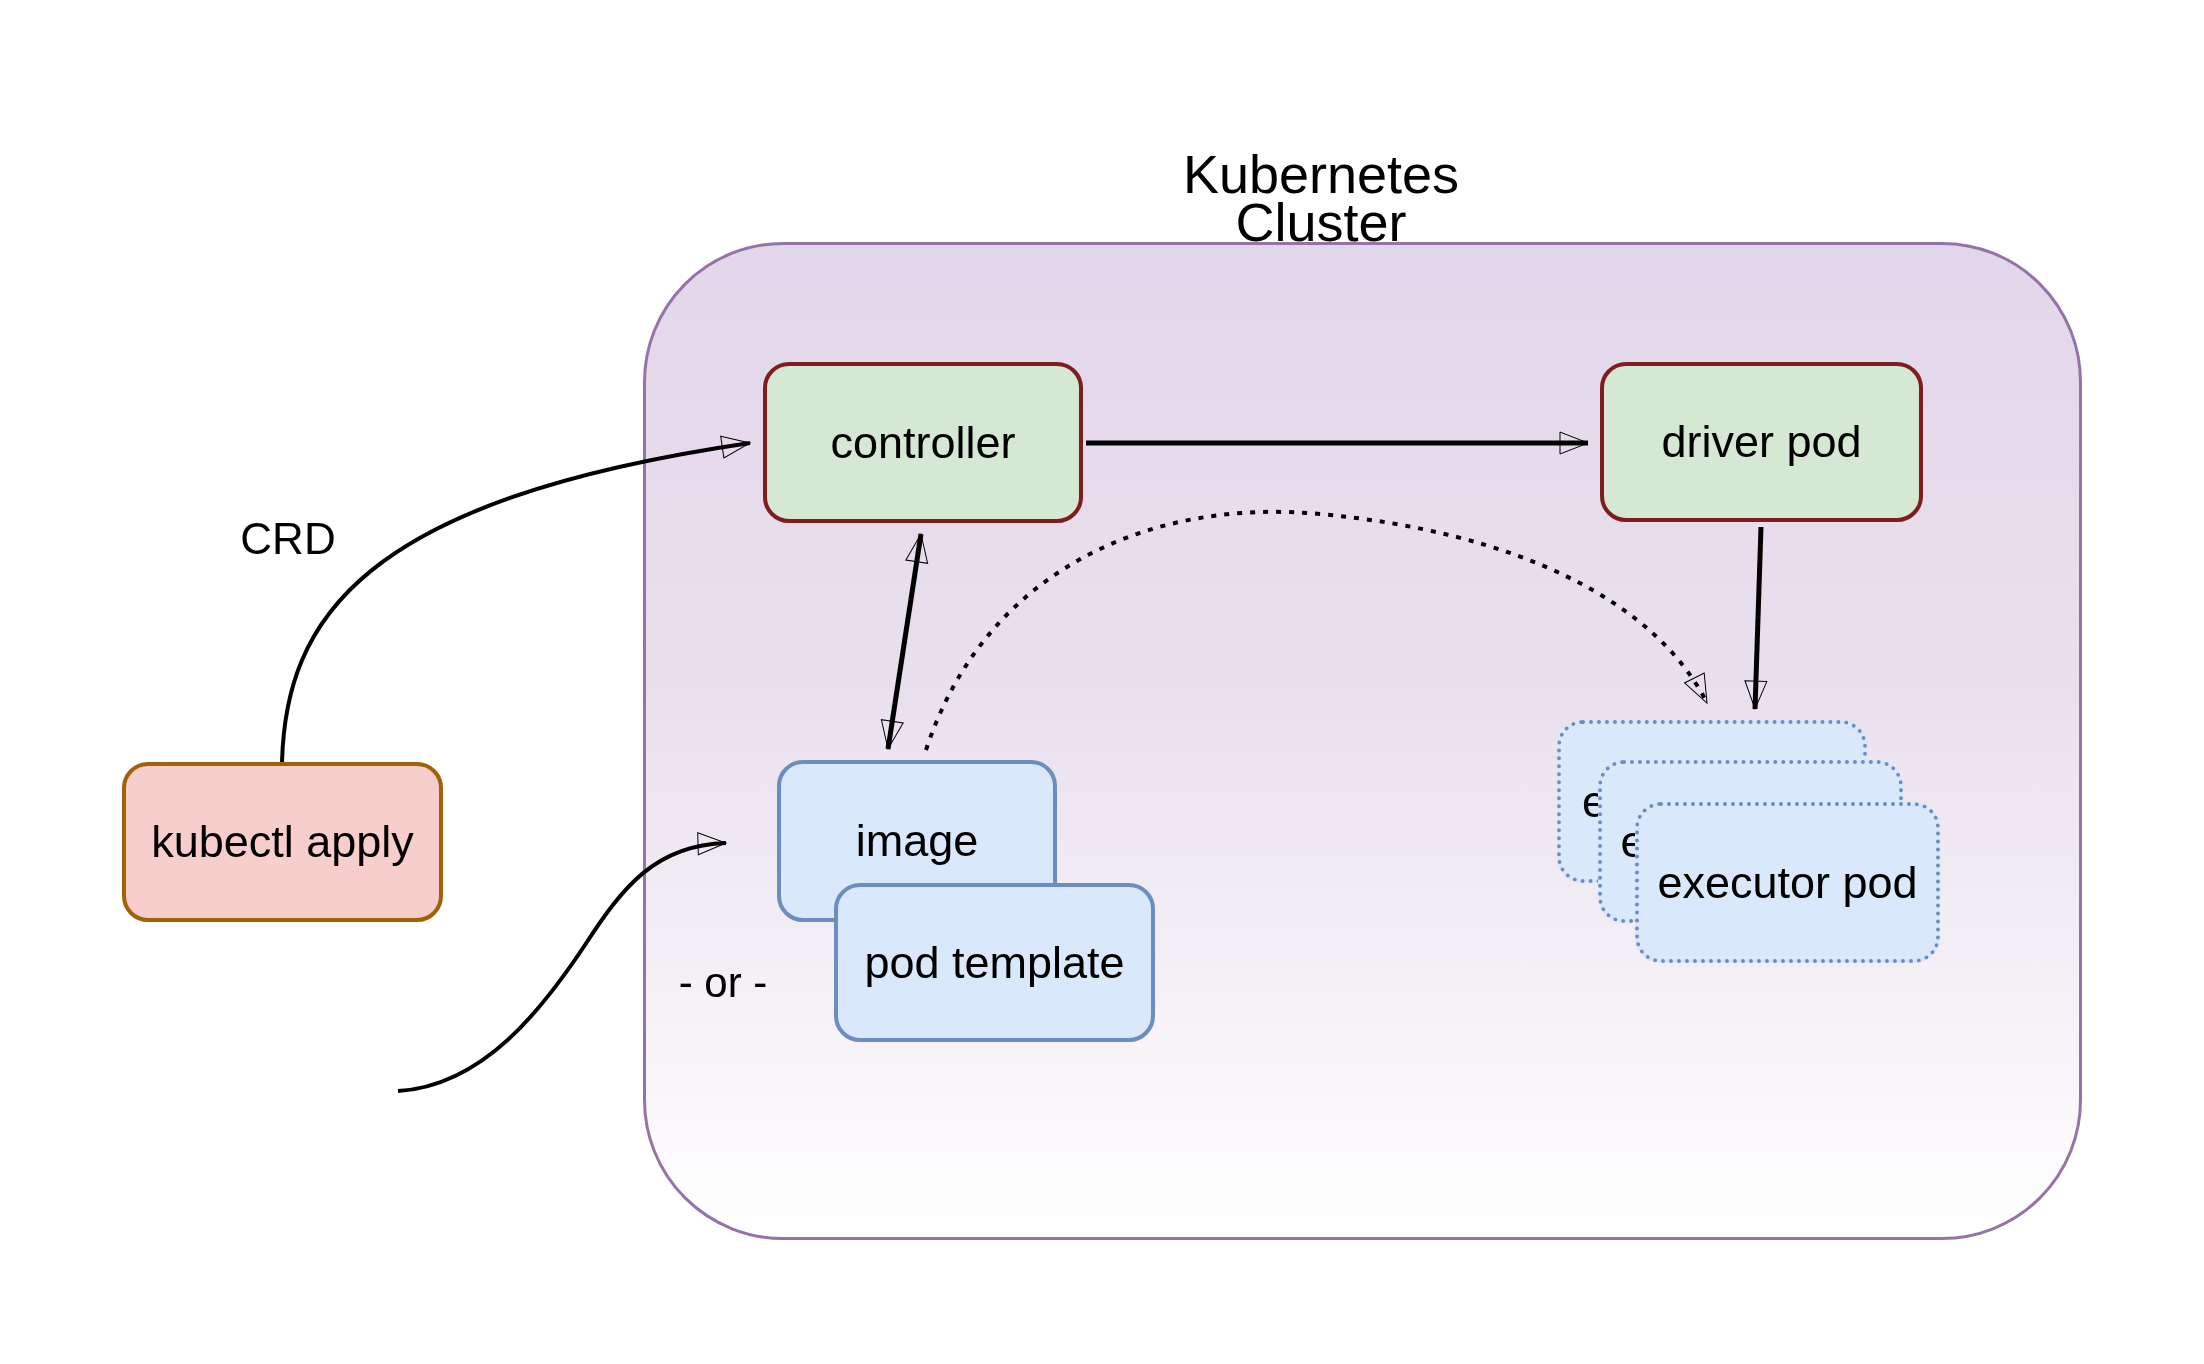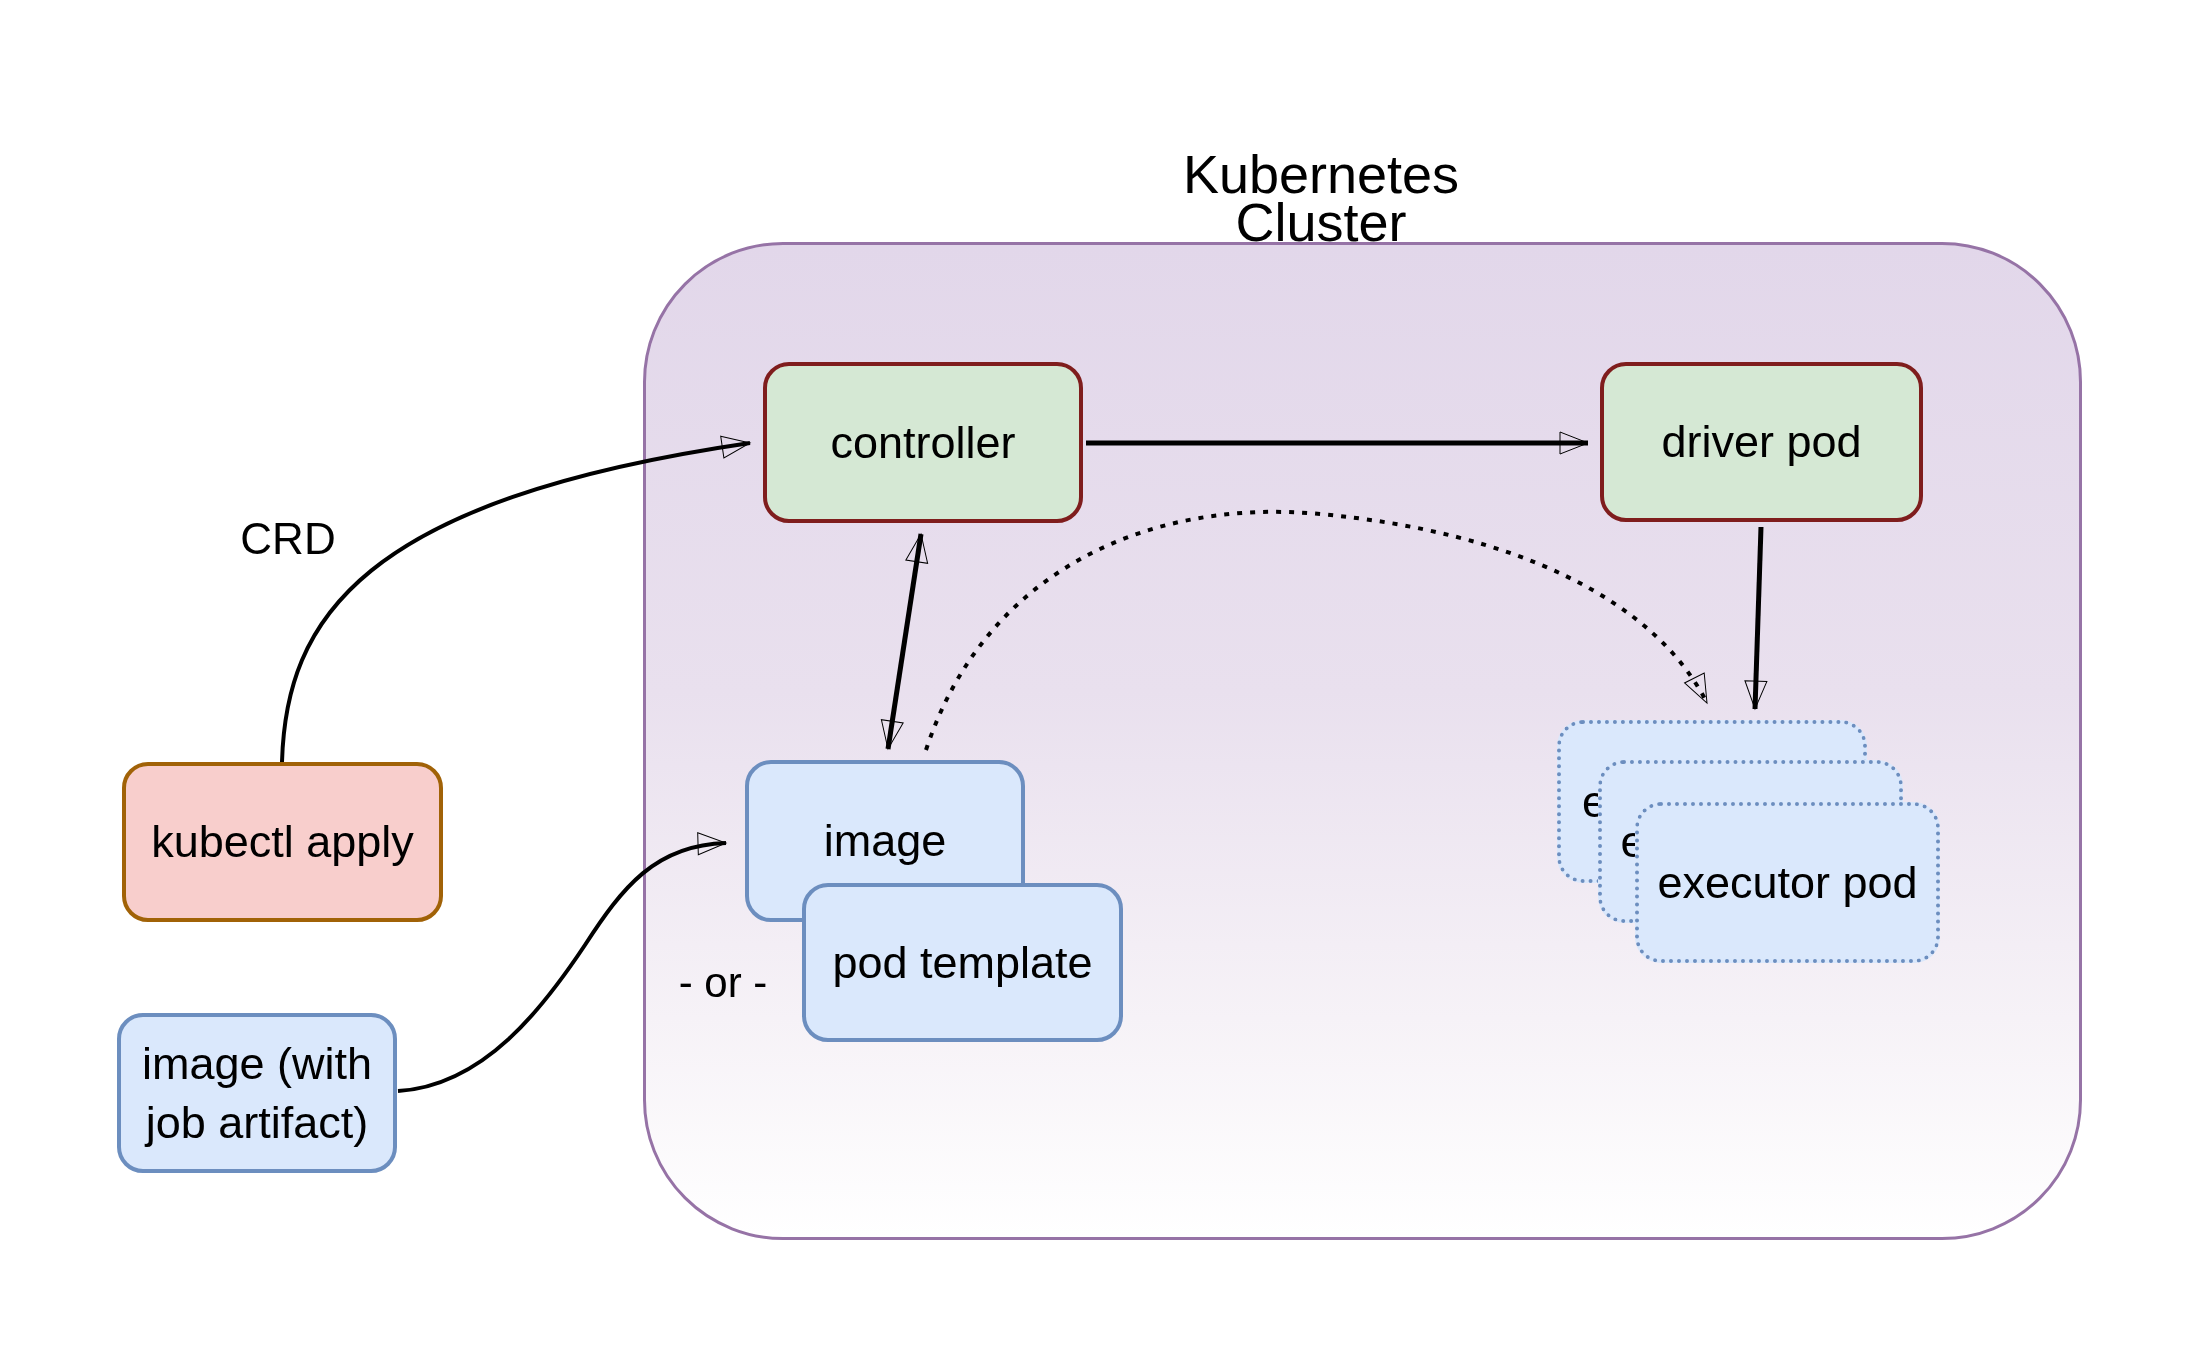--- a/index.html
+++ b/index.html
@@ -32,21 +32,21 @@
     position:absolute;
     box-sizing:border-box;
     display:flex;align-items:center;justify-content:center;
     text-align:center;
     font-size:45px;
     line-height:1.32;
     border-radius:26px;
     white-space:nowrap;
   }
   .green{background:#d5e8d4;border:4px solid #7f1d1d;}
-  .blue{background:#dae8fc;border:4px solid #6c8ebf;}
+  .blue{background:#dae8fc;border:4px solid #6c8ebf;margin-left:32px;}
   .blue-dotted{background:#dae8fc;border:4px dotted #6c8ebf;}
   .red{background:#f8cecc;border:4px solid #a16207;}
 
   #node-controller{left:763px;top:362px;width:320px;height:161px;}
   #node-driver-pod{left:1600px;top:362px;width:323px;height:160px;}
   #node-image{left:745px;top:760px;width:280px;height:162px;}
   #node-pod-template{left:802px;top:883px;width:321px;height:159px;}
   #node-kubectl-apply{left:122px;top:762px;width:321px;height:160px;}
   #node-image-with-job{left:117px;top:1013px;width:280px;height:160px;white-space:normal;}
   #node-executor-1{left:1557px;top:720px;width:310px;height:163px;}
@@ -84,26 +84,20 @@
   </div>
 
   <div class="node green" id="node-driver-pod">
     <span>driver pod</span>
   </div>
 
   <div class="node red" id="node-kubectl-apply">
     <span>kubectl apply</span>
   </div>
 
-  <div class="node blue" id="node-image-with-job">
-    <span>
-      <span>image (with</span><br>
-      <span>job artifact)</span>
-    </span>
-  </div>
 
   <div class="node blue" id="node-image">
     <span>image</span>
   </div>
 
   <div class="node blue" id="node-pod-template">
     <span>pod template</span>
   </div>
 
   <div class="node blue-dotted" id="node-executor-1">

